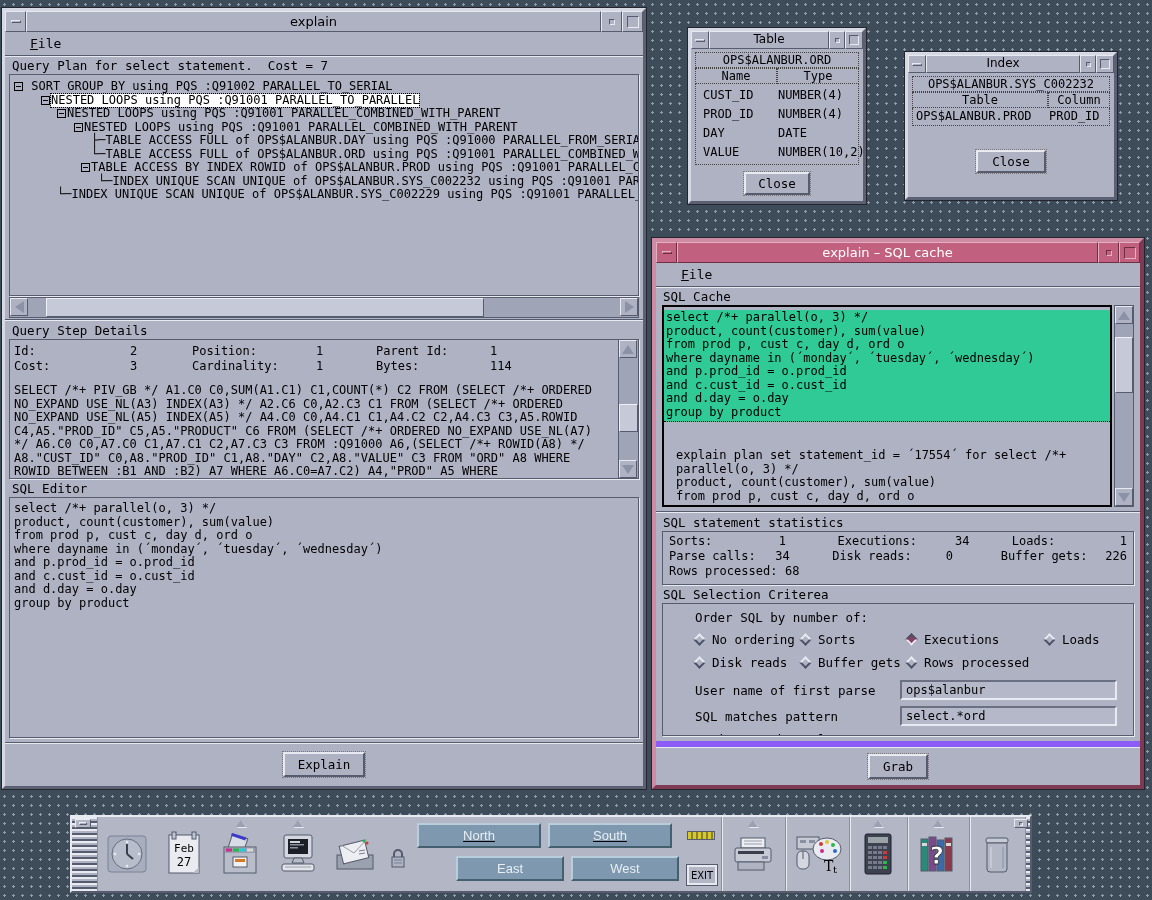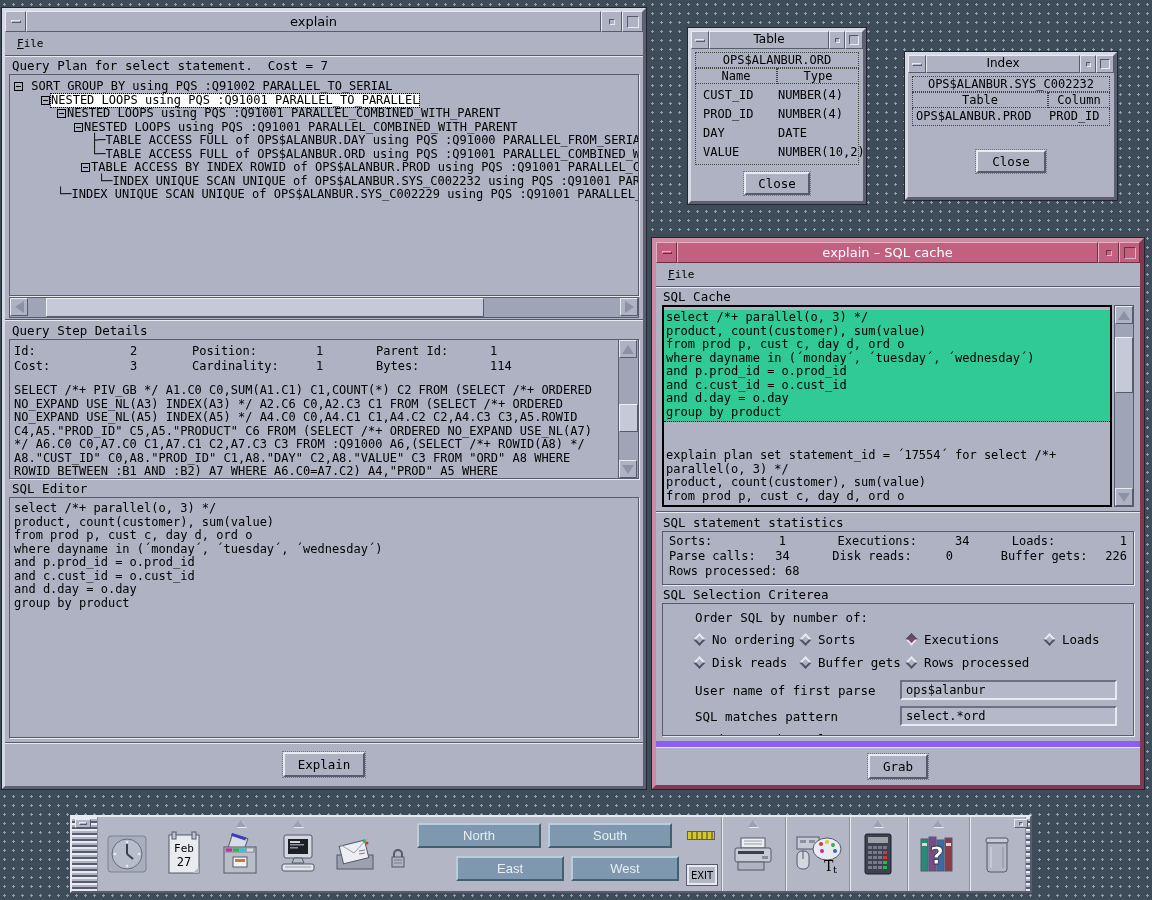--- a/index.html
+++ b/index.html
@@ -22,22 +22,22 @@
     border:1px solid; border-color:#e8eaf1 #565b6e #565b6e #e8eaf1; background:#aeb2c3; }
   .titlebar .ttl { flex:1; text-align:center; font:13px "DejaVu Sans", sans-serif; line-height:19px;
     border:1px solid; border-color:#e8eaf1 #565b6e #565b6e #e8eaf1; overflow:hidden; white-space:nowrap; }
   .dash { width:10px; height:3px; border:1px solid #565b6e; border-top-color:#e8eaf1; border-left-color:#e8eaf1; background:#aeb2c3; }
   .dot-sq { width:6px; height:6px; border:1px solid #565b6e; border-bottom-color:#e8eaf1; border-right-color:#e8eaf1; }
   .max-sq { width:12px; height:12px; border:1px solid #565b6e; border-bottom-color:#e8eaf1; border-right-color:#e8eaf1; }
   .titlebar.pink, .titlebar.pink .tbtn, .titlebar.pink .ttl { background:#c2607f; color:#fff; }
   .titlebar.pink .tbtn, .titlebar.pink .ttl { border-color:#e3b0c2 #6e2f45 #6e2f45 #e3b0c2; }
   .titlebar.pink .dash { background:#c2607f; border-color:#6e2f45; border-top-color:#e3b0c2; border-left-color:#e3b0c2; }
   .titlebar.pink .dot-sq, .titlebar.pink .max-sq { border-color:#6e2f45; border-bottom-color:#e3b0c2; border-right-color:#e3b0c2; }
-  .menubar { height:24px; flex:0 0 auto; display:flex; align-items:center; padding:0 12px;
-    border-bottom:1px solid #565b6e; box-shadow:0 1px 0 #e8eaf1; font-size:11px; }
+  .menubar { height:24px; flex:0 0 auto; display:flex; align-items:center; padding:0 25px;
+    border-bottom:1px solid #565b6e; box-shadow:0 1px 0 #e8eaf1; font-size:13px; }
   .menubar .mn { cursor:default; }
   .menubar .mn u { text-decoration:underline; }
   .seclabel { flex:0 0 auto; font-size:12.5px; padding:2px 7px 1px 7px; white-space:pre; }
   .sep { flex:0 0 auto; height:2px; border-top:1px solid #565b6e; border-bottom:1px solid #e8eaf1; }
   .raised { border:2px solid; border-color:#e8eaf1 #565b6e #565b6e #e8eaf1; }
   .pushbtn { background:#aeb2c3; font-family:"DejaVu Sans Mono",monospace; font-size:12.5px;
     padding:3px 13px; border:2px solid; border-color:#e8eaf1 #565b6e #565b6e #e8eaf1; outline:1px dotted #777; }
   .mono { font-size:12px; line-height:13.5px; white-space:pre; }
   
   .hsb { height:21px; margin:1px 4px; flex:0 0 auto; display:flex; align-items:stretch;
@@ -315,21 +315,21 @@
           <div class="mono">select /*+ parallel(o, 3) */</div>
           <div class="mono">product, count(customer), sum(value)</div>
           <div class="mono">from prod p, cust c, day d, ord o</div>
           <div class="mono">where dayname in (´monday´, ´tuesday´, ´wednesday´)</div>
           <div class="mono">and p.prod_id = o.prod_id</div>
           <div class="mono">and c.cust_id = o.cust_id</div>
           <div class="mono">and d.day = o.day</div>
           <div class="mono">group by product</div>
         </div>
         <div style="height:27px"></div>
-        <div style="padding:0 2px;">
+        <div style="padding:0 12px;">
           <div class="mono">explain plan set statement_id = ´17554´ for select /*+</div>
           <div class="mono">parallel(o, 3) */</div>
           <div class="mono">product, count(customer), sum(value)</div>
           <div class="mono">from prod p, cust c, day d, ord o</div>
         </div>
       </div>
       <div class="vsb" style="margin-left:2px; border:1px solid #565b6e;">
         <div class="arr">
             <div class="tri-u"></div>
           </div>
@@ -498,21 +498,21 @@
   <div class="panelcell icon" style="width:30px; align-self:flex-start; padding-top:10px;">
     <svg width="18" height="22" viewBox="0 0 18 22">
       <path d="M5 9 V6 a4 4 0 0 1 8 0 V9" fill="none" stroke="#555a6c" stroke-width="2"></path>
       <rect x="3" y="9" width="12" height="10" fill="#aeb2c3" stroke="#555a6c"></rect>
       <line x1="5" y1="12" x2="13" y2="12" stroke="#7c8193"></line>
         <line x1="5" y1="15" x2="13" y2="15" stroke="#7c8193"></line>
     </svg>
   </div>
 
   <div class="panelcell" style="width:270px; padding:6px 4px 0 4px;">
-    <div style="display:flex; gap:7px; margin-bottom:8px;">
+    <div style="display:flex; gap:7px; margin-bottom:8px;text-decoration:underline;">
       <button class="ws">North</button>
       <button class="ws">South</button>
     </div>
     <div style="display:flex; gap:7px;padding-left:39px;">
       <button class="ws">East</button>
       <button class="ws">West</button>
     </div>
   </div>
 
   <div class="panelcell" style="width:38px;">

